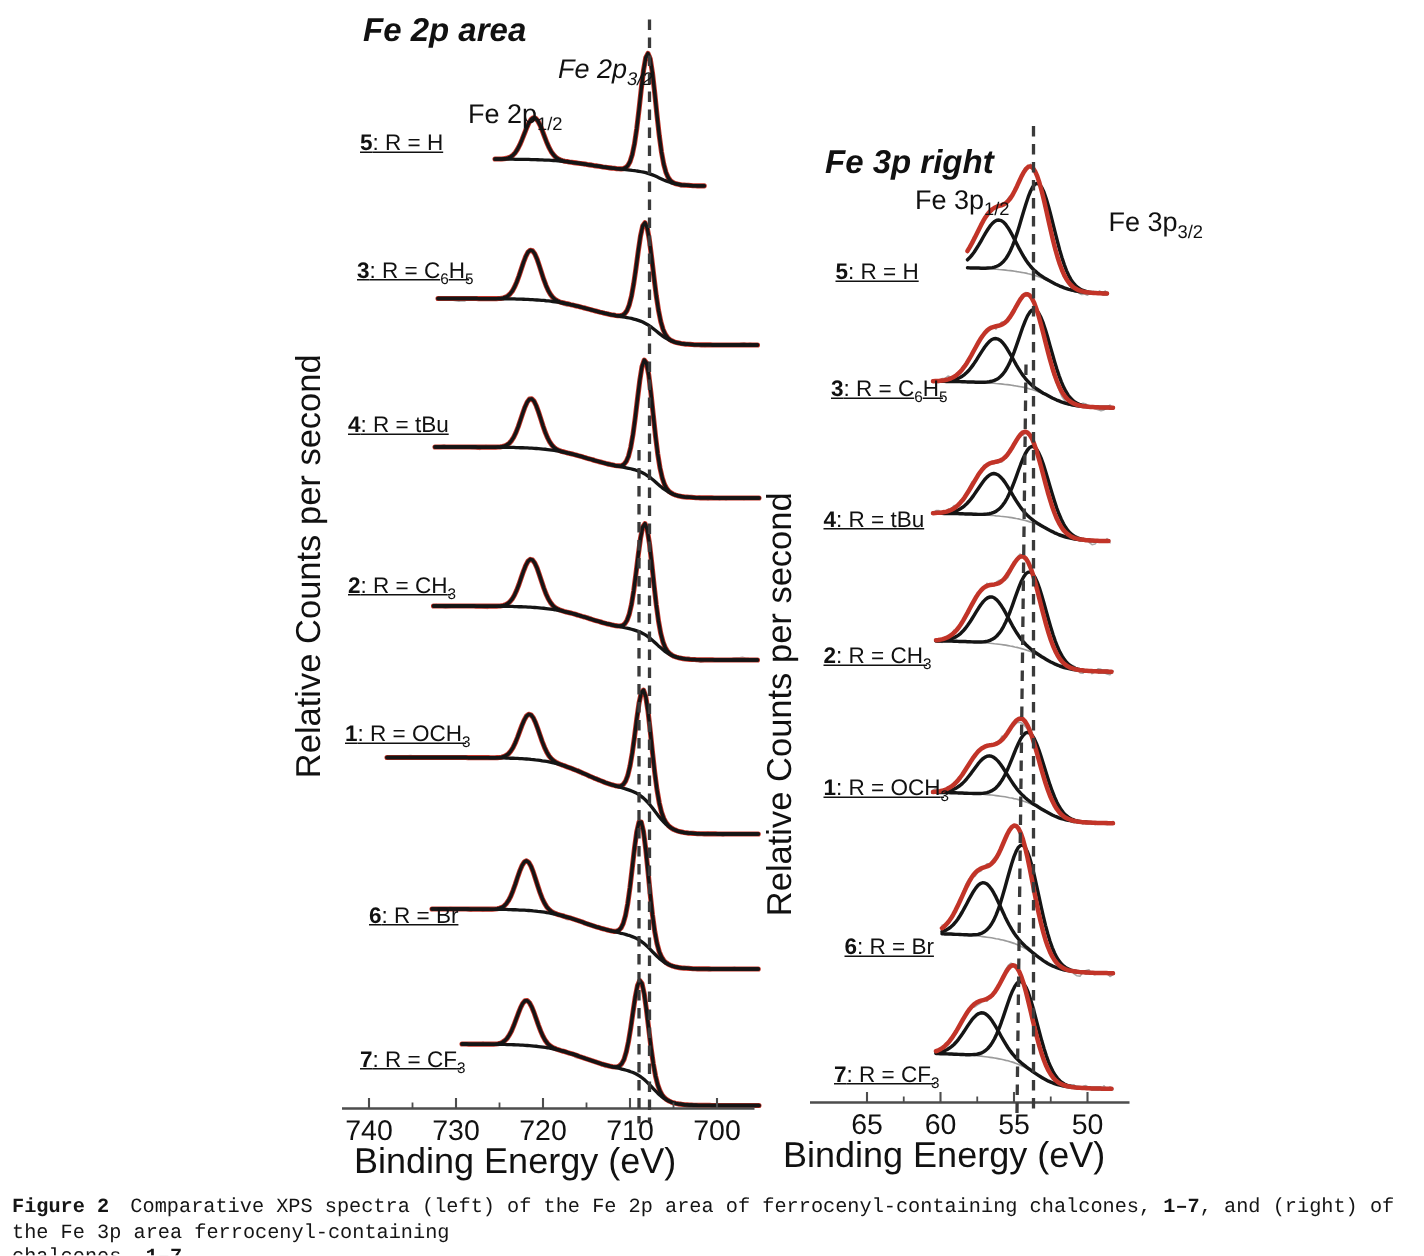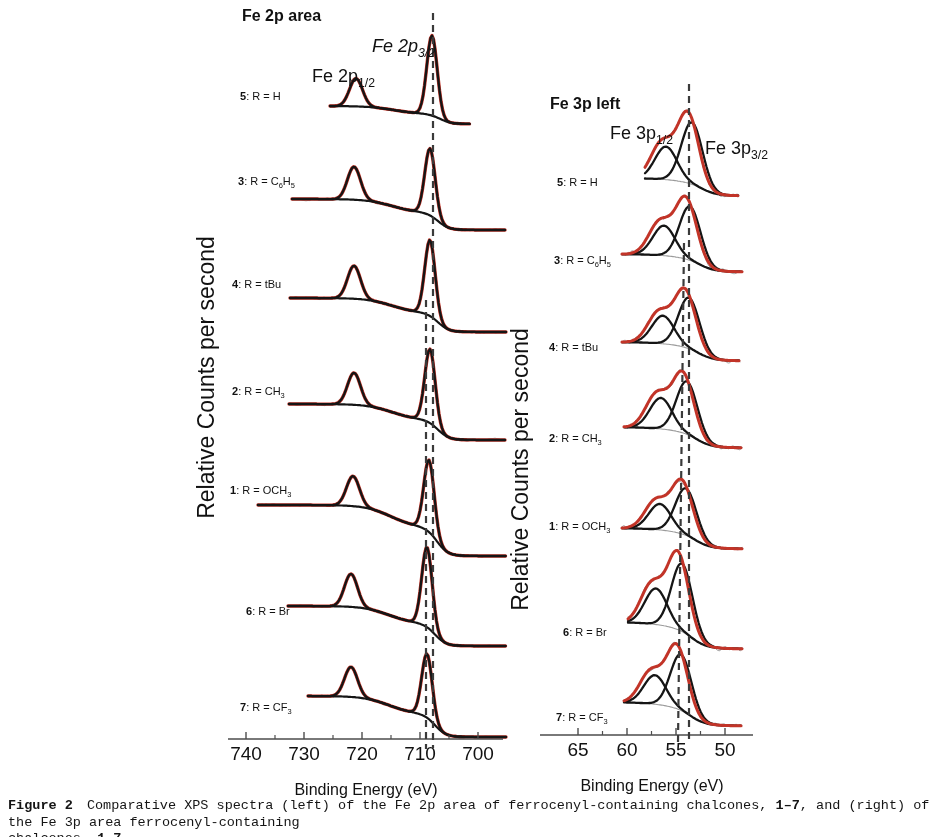--- a/index.html
+++ b/index.html
@@ -1,24 +1,24 @@
 <!DOCTYPE html>
 <html><head>
 <meta charset="utf-8">
 <style>
   html,body{margin:0;padding:0;background:#ffffff;}
   #figure{position:relative;width:949px;height:837px;background:#ffffff;overflow:hidden;
           font-family:"Liberation Sans",sans-serif;color:#111;}
   #plot-svg{position:absolute;left:0;top:0;}
-  .panel-title{position:absolute;font-size:16px;font-weight:700;white-space:nowrap;}
+  .panel-title{position:absolute;font-size:22px;font-weight:700;white-space:nowrap;font-style:italic;}
   .peak-label{position:absolute;font-size:18px;white-space:nowrap;}
   .peak-label sub,.series-label sub{font-size:68%;line-height:0;}
-  .series-label{position:absolute;font-size:11px;line-height:18px;white-space:nowrap;}
+  .series-label{position:absolute;font-size:15px;line-height:18px;white-space:nowrap;text-decoration:underline;}
   .series-label b{font-weight:700;}
-  .x-axis-label{position:absolute;width:260px;text-align:center;font-size:16px;white-space:nowrap;margin-top:20px;}
+  .x-axis-label{position:absolute;width:260px;text-align:left;font-size:24px;white-space:nowrap;}
   .y-axis-label{position:absolute;width:340px;text-align:center;font-size:23px;white-space:nowrap;
                 transform:rotate(-90deg);}
   .caption{position:absolute;left:8px;top:798px;width:934px;
            font-family:Liberation Mono, monospace;font-size:13.5px;line-height:16.5px;color:#151515;}
   .caption b{font-weight:700;}
   .caption b:first-child{margin-right:6px;}
 </style>
 </head>
 <body>
 
@@ -114,32 +114,32 @@
       <line x1="676" y1="735" x2="676" y2="728" stroke="#4d4d4d" stroke-width="1.4"></line>
       <text x="676" y="756" text-anchor="middle" font-size="19" fill="#111111" font-family="Liberation Sans, sans-serif">55</text>
       <line x1="700.5" y1="735" x2="700.5" y2="731" stroke="#4d4d4d" stroke-width="1.2"></line>
       <line x1="725" y1="735" x2="725" y2="728" stroke="#4d4d4d" stroke-width="1.4"></line>
       <text x="725" y="756" text-anchor="middle" font-size="19" fill="#111111" font-family="Liberation Sans, sans-serif">50</text>
       <line x1="689" y1="84" x2="689" y2="742" stroke="#3a3a3a" stroke-width="2.2" stroke-dasharray="7 5"></line>
       <line x1="684" y1="243" x2="678" y2="742" stroke="#3a3a3a" stroke-width="2.2" stroke-dasharray="7 5"></line>
     </svg>
 
   <div class="panel-title" id="fe2p-title" style="left: 242px; top: 7px;">Fe 2p area</div>
-  <div class="panel-title" id="fe3p-title" style="left: 550px; top: 95px;">Fe 3p left</div>
+  <div class="panel-title" id="fe3p-title" style="left: 550px; top: 95px;">Fe 3p right</div>
 
   <div class="peak-label" id="fe2p12-label" style="left: 312px; top: 66px;">
     <span>Fe 2p</span><sub>1/2</sub>
   </div>
   <div class="peak-label" id="fe2p32-label" style="left: 372px; top: 36px; font-style: italic;">
     <span>Fe 2p</span><sub>3/2</sub>
   </div>
   <div class="peak-label" id="fe3p12-label" style="left: 610px; top: 123px;">
     <span>Fe 3p</span><sub>1/2</sub>
   </div>
-  <div class="peak-label" id="fe3p32-label" style="left: 705px; top: 138px;">
+  <div class="peak-label" id="fe3p32-label" style="left: 739px; top: 138px;">
     <span>Fe 3p</span><sub>3/2</sub>
   </div>
 
   <div class="y-axis-label" id="fe2p-ylabel" style="left: 36px; top: 364px;">Relative Counts per second</div>
   <div class="y-axis-label" id="fe3p-ylabel" style="left: 350px; top: 456px;">Relative Counts per second</div>
 
   <div class="x-axis-label" id="fe2p-xlabel" style="left: 236px; top: 761px;">Binding Energy (eV)</div>
   <div class="x-axis-label" id="fe3p-xlabel" style="left: 522px; top: 757px;">Binding Energy (eV)</div>
 
   <div id="series-labels">

